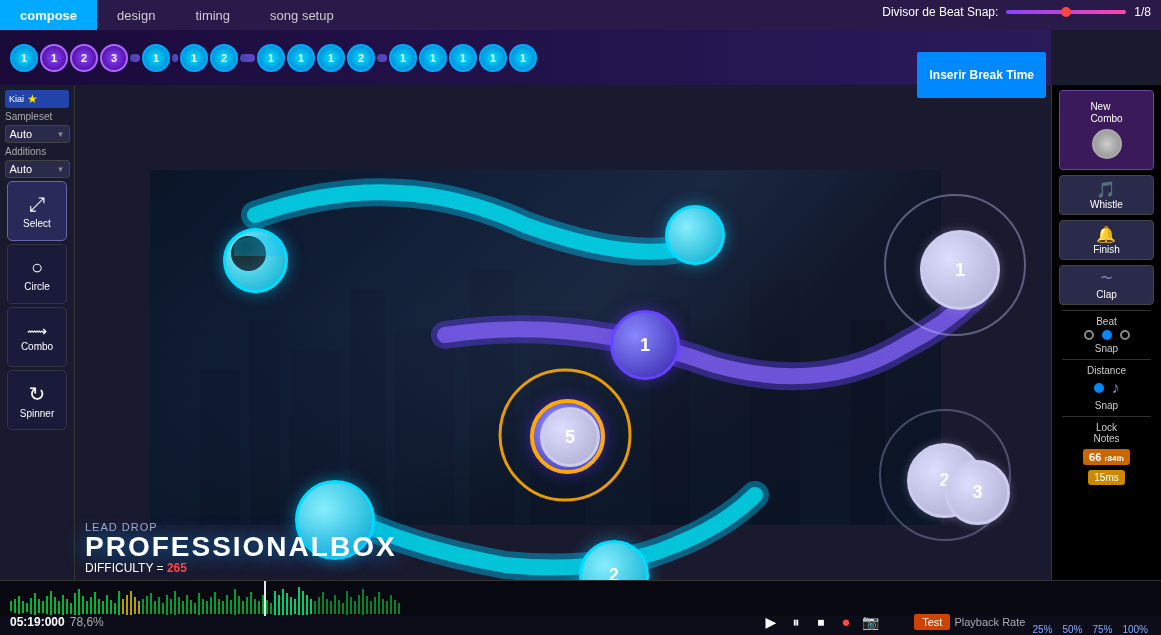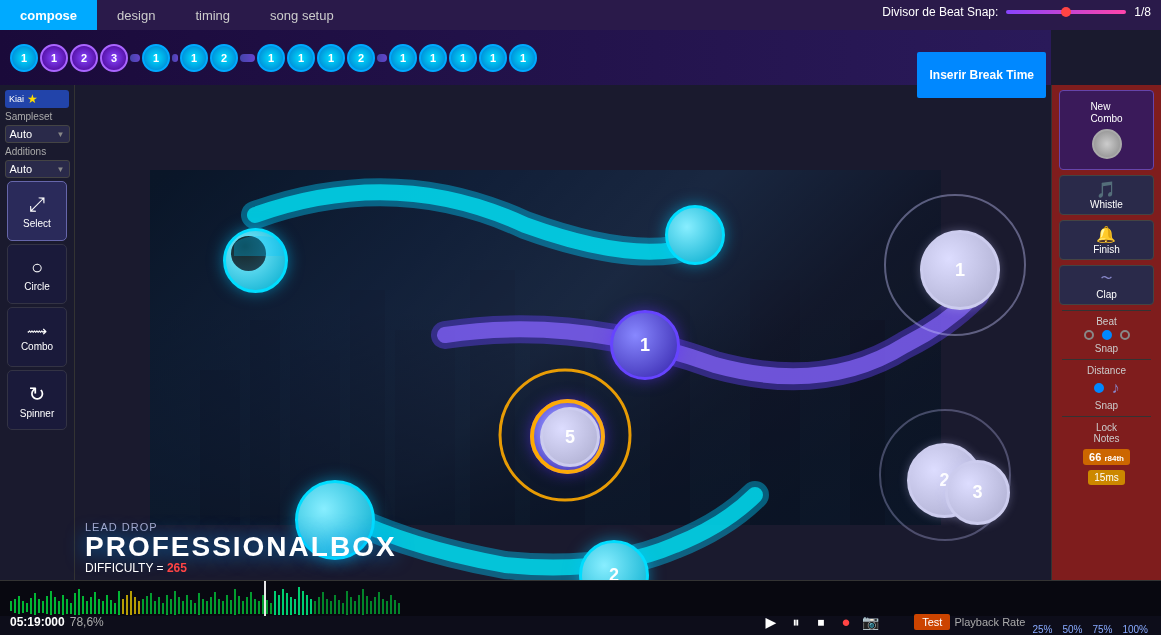--- a/index.html
+++ b/index.html
@@ -245,21 +245,21 @@
       font-size: 20px;
     }
 
     
     #right-toolbar {
       position: absolute;
       top: 85px;
       right: 0;
       width: 110px;
       bottom: 55px;
-      background: #7f1d1d;
+      background: #000000;
       display: flex;
       flex-direction: column;
       align-items: center;
       padding: 5px;
       gap: 5px;
       border-left: 1px solid #333;
     }
 
     .right-btn {
       width: 95px;

